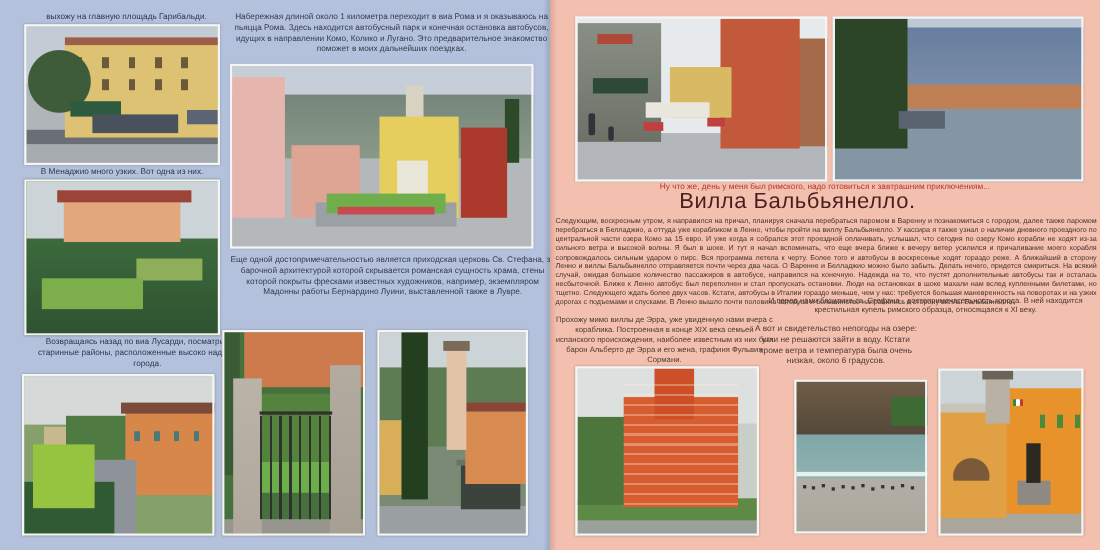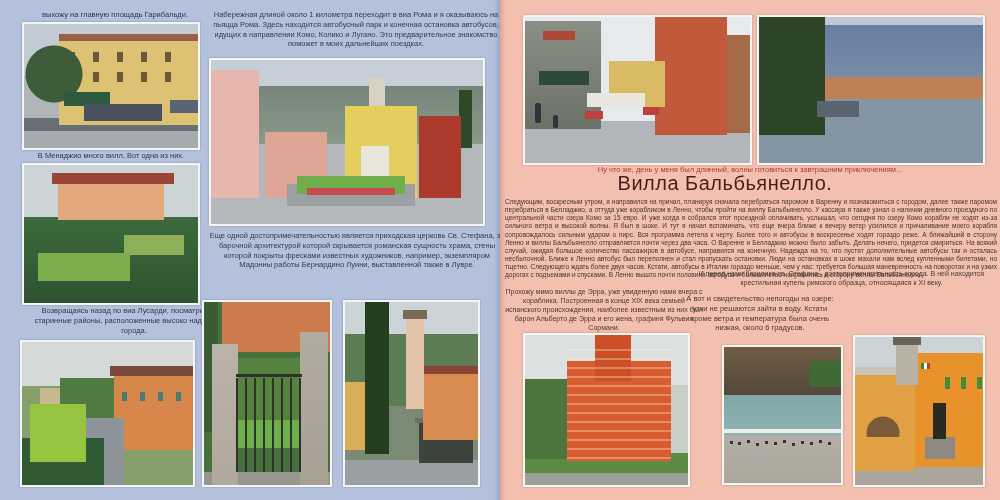--- a/index.html
+++ b/index.html
@@ -136,21 +136,21 @@
 </style>
 </head>
 <body>
 
 <div class="spread">
 
   <div class="page page-left">
     <div class="txt" style="left:30px;top:10px;width:170px;">выхожу на главную площадь Гарибальди.</div>
     <div class="ph ph-cafe"></div>
 
-    <div class="txt" style="left:22px;top:151px;width:178px;">В Менаджио много вилл. Вот одна из них.</div>
+    <div class="txt" style="left:22px;top:151px;width:178px;">В Менаджио много узких. Вот одна из них.</div>
     <div class="ph ph-menaggio"></div>
 
     <div class="txt" style="left:28px;top:306px;width:212px;">Возвращаясь назад по виа Лусарди, посматривая на старинные районы, расположенные высоко над центром города.</div>
     <div class="ph ph-stream"></div>
 
     <div class="txt txt-body" style="left:205px;top:10px;width:302px;">Набережная длиной около 1 километра переходит в виа Рома и я оказываюсь на пьяцца Рома. Здесь находится автобусный парк и конечная остановка автобусов, идущих в направлении Комо, Колико и Лугано. Это предварительное знакомство поможет в моих дальнейших поездках.</div>
     <div class="ph ph-square"></div>
 
     <div class="txt txt-body" style="left:207px;top:231px;width:300px;">Еще одной достопримечательностью является приходская церковь Св. Стефана, за барочной архитектурой которой скрывается романская сущность храма, стены которой покрыты фресками известных художников, например, экземпляром Мадонны работы Бернардино Луини, выставленной также в Лувре.</div>
     <div class="ph ph-gate"></div>
@@ -158,21 +158,21 @@
   </div>
 
   <div class="page page-right"></div>
 
   <div class="ph ph-street">
     <div class="fig" style="left:10px;top:86px;width:6px;height:20px;"></div>
     <div class="fig" style="left:28px;top:98px;width:5px;height:13px;"></div>
   </div>
   <div class="ph ph-lakedusk"></div>
 
-  <div class="cap-red" style="left:505px;top:165px;width:490px;">Ну что же, день у меня был длинный, волны готовиться к завтрашним приключениям...</div>
+  <div class="cap-red" style="left:505px;top:165px;width:490px;">Ну что же, день у меня был римского, надо готовиться к завтрашним приключениям...</div>
   <div class="page-title">Вилла Бальбьянелло.</div>
 
   <div class="para-main">Следующим, воскресным утром, я направился на причал, планируя сначала перебраться паромом в Варенну и познакомиться с городом, далее также паромом перебраться в Белладжио, а оттуда уже корабликом в Ленно, чтобы пройти на виллу Бальбьянелло. У кассира я также узнал о наличии дневного проездного по центральной части озера Комо за 15 евро. И уже когда я собрался этот проездной оплачивать, услышал, что сегодня по озеру Комо корабли не ходят из-за сильного ветра и высокой волны. Я был в шоке. И тут я начал вспоминать, что еще вчера ближе к вечеру ветер усилился и причаливание моего корабля сопровождалось сильным ударом о пирс. Вся программа летела к черту. Более того и автобусы в воскресенье ходят гораздо реже. А ближайший в сторону Ленно и виллы Бальбьянелло отправляется почти через два часа. О Варенне и Белладжио можно было забыть. Делать нечего, придется смириться. На всякий случай, ожидая большое количество пассажиров в автобусе, направился на конечную. Надежда на то, что пустят дополнительные автобусы так и осталась несбыточной. Ближе к Ленно автобус был переполнен и стал пропускать остановки. Люди на остановках в шоке махали нам вслед купленными билетами, но тщетно. Следующего ждать более двух часов. Кстати, автобусы в Италии гораздо меньше, чем у нас: требуется большая маневренность на поворотах и на узких дорогах с подъемами и спусками. В Ленно вышло почти половина автобуса и большинство направились в сторону виллы Бальбьянелло.</div>
 
   <div class="rtxt" style="left:688px;top:269px;width:307px;">И перед нами базилика св. Стефана - достопримечательность города. В ней находится крестильная купель римского образца, относящаяся к XI веку.</div>
   <div class="rtxt" style="left:505px;top:287px;width:198px;">Прохожу мимо виллы де Эрра, уже увиденную нами вчера с кораблика. Построенная в конце XIX века семьей испанского происхождения, наиболее известным из них был барон Альберто де Эрра и его жена, графиня Фульвия Сормани.</div>
   <div class="rtxt" style="left:686px;top:294px;width:148px;text-align:center;font-size:7.5px;">А вот и свидетельство непогоды на озере: утки не решаются зайти в воду. Кстати кроме ветра и температура была очень низкая, около 6 градусов.</div>
 
   <div class="ph ph-redvilla"></div>
   <div class="ph ph-ducks">

